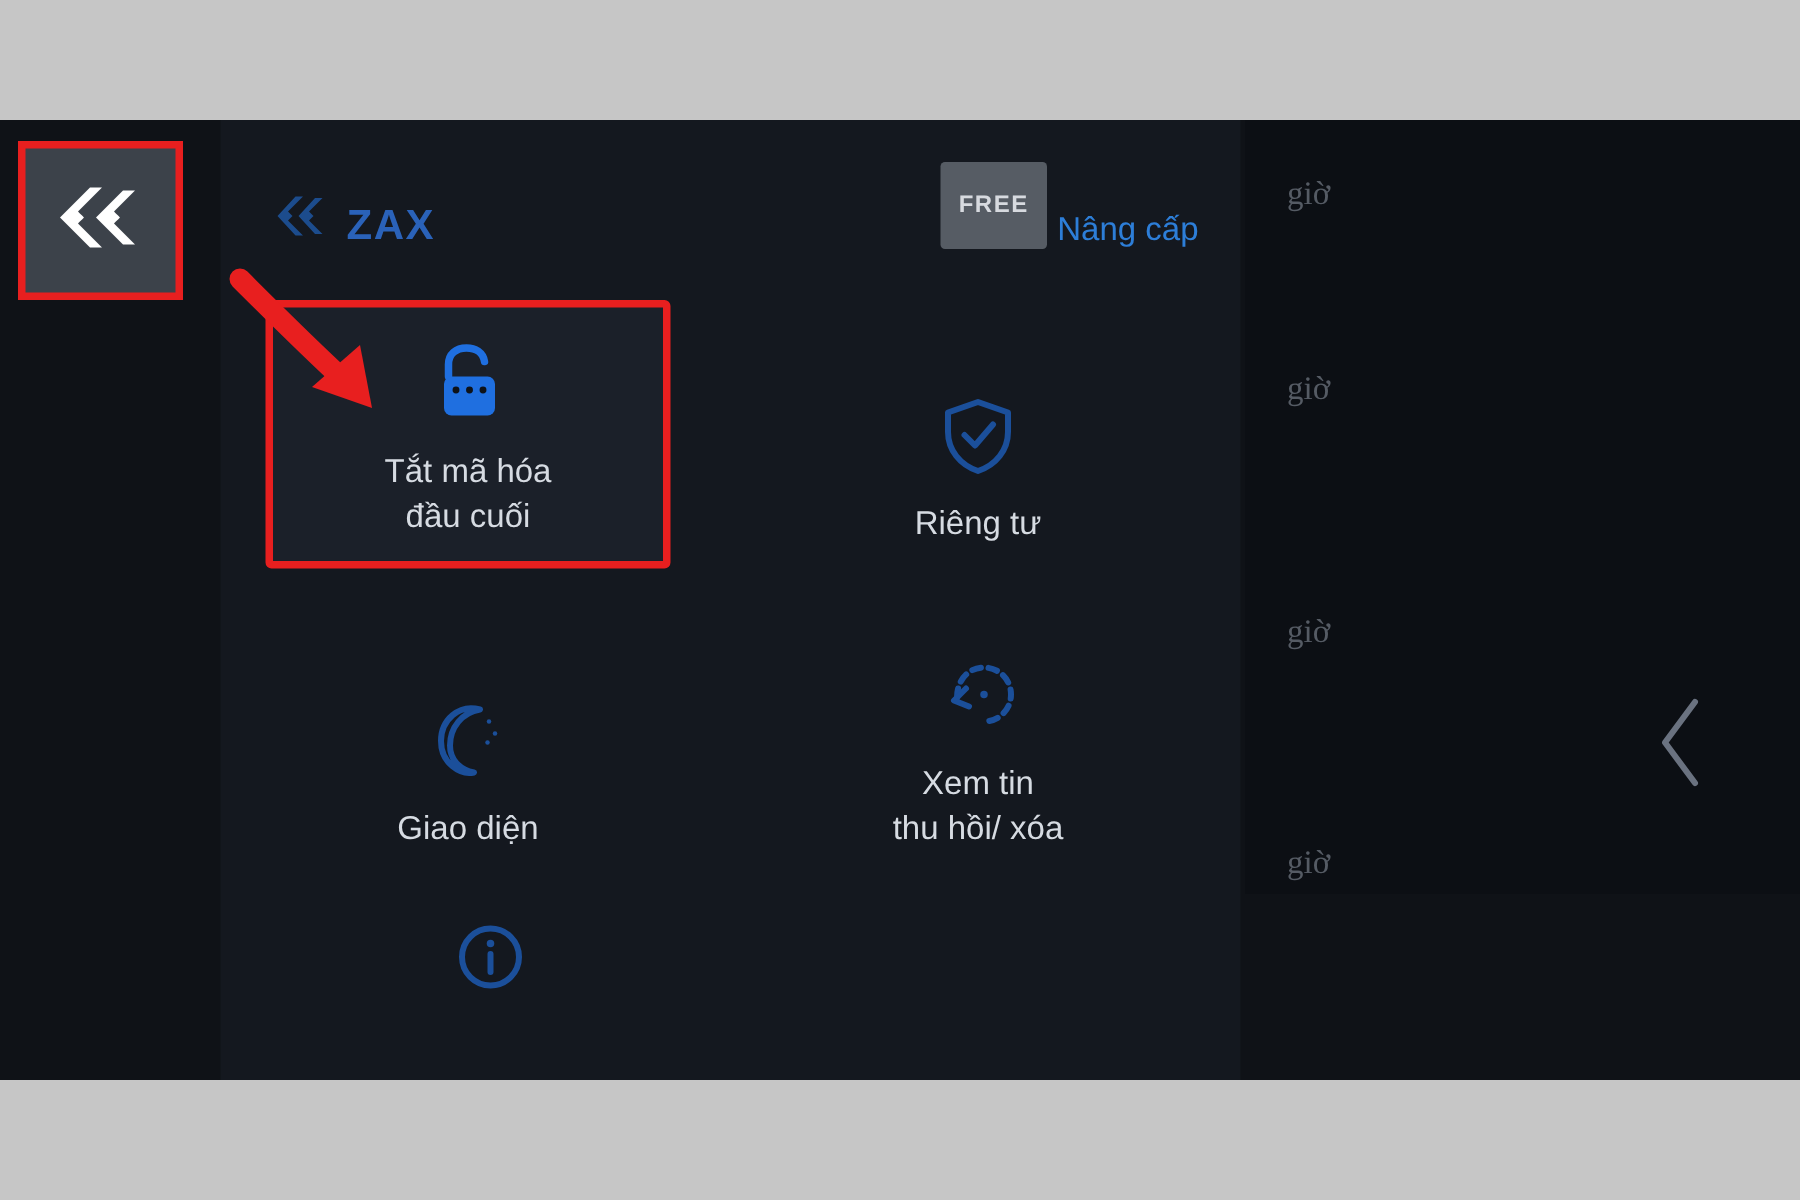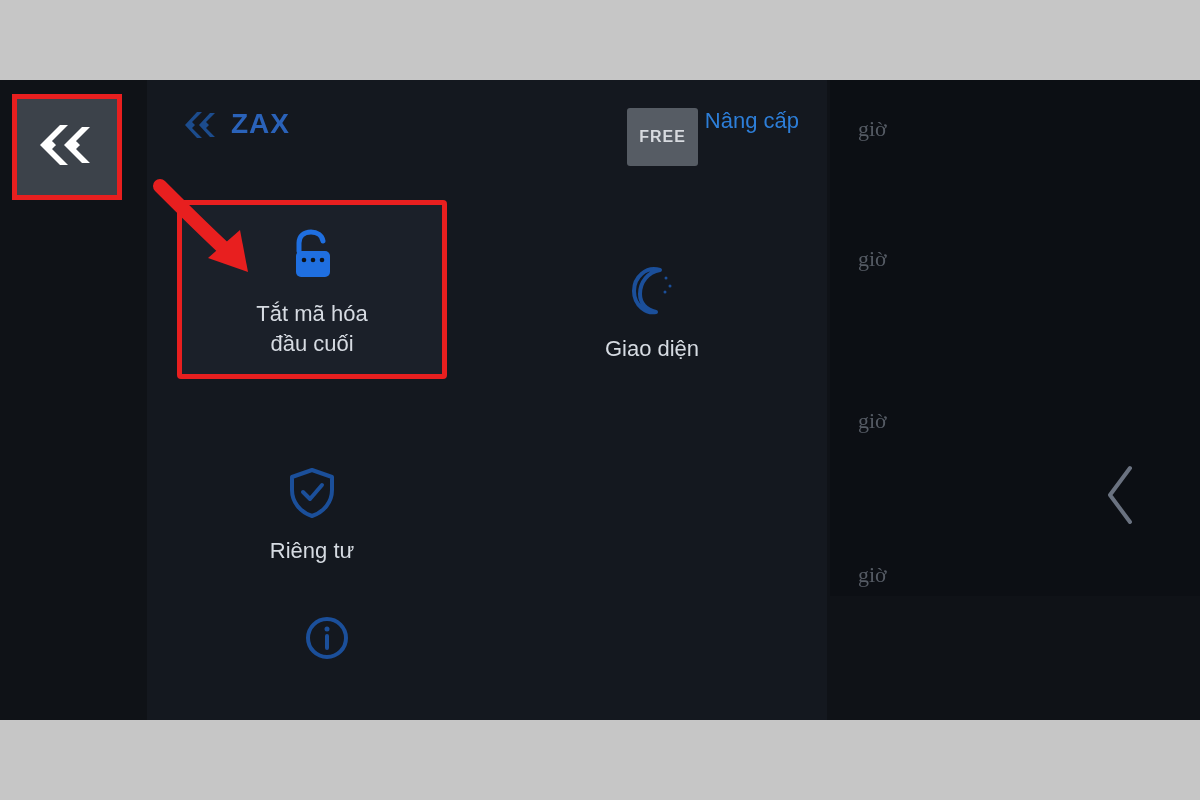--- a/index.html
+++ b/index.html
@@ -38,21 +38,21 @@
   .panel {
     position: absolute;
     left: 147px;
     top: 0;
     width: 680px;
     height: 640px;
     background: #14181f;
   }
   .panel-header {
     display: flex;
-    align-items: flex-start;
+    align-items: flex-end;
     padding: 28px 28px 14px 36px;
   }
   .app-name {
     font-size: 28px;
     font-weight: 700;
     letter-spacing: 1px;
     color: #2a62b9;
     margin-left: 12px;
   }
   .header-spacer { flex: 1; }
@@ -189,41 +189,52 @@
             <circle cx="36" cy="31" r="2.3" fill="#0e1218"></circle>
           </svg>
         </span>
         <span class="menu-label">Tắt mã hóa
 đầu cuối</span>
       </div>
 
       <div class="menu-item">
         <span class="menu-icon">
           <svg width="52" height="52" viewBox="0 0 52 52">
+            <path d="M26 4 L46 11 L46 24 C46 36 38 46 26 50 C14 46 6 36 6 24 L6 11 Z" stroke="#1b4f9a" stroke-width="4" fill="none" stroke-linejoin="round"></path>
+            <path d="M17 26 L24 33 L36 19" stroke="#1b4f9a" stroke-width="4" fill="none" stroke-linecap="round" stroke-linejoin="round"></path>
+          </svg>
+        </span>
+        <span class="menu-label">Riêng tư</span>
+      </div>
+
+      <div class="menu-item">
+        <span class="menu-icon">
+          <svg width="52" height="52" viewBox="0 0 52 52">
             <path d="M34 6 C22 8 14 18 14 30 C14 39 20 46 30 48 C21 50 8 42 8 27 C8 13 20 2 34 6 Z" stroke="#1b4f9a" stroke-width="4" fill="none" stroke-linejoin="round"></path>
             <g stroke="#1b4f9a" stroke-width="3" stroke-linecap="round">
               <line x1="40" y1="14" x2="40" y2="14"></line>
               <line x1="44" y1="22" x2="44" y2="22"></line>
               <line x1="39" y1="28" x2="39" y2="28"></line>
             </g>
           </svg>
         </span>
         <span class="menu-label">Giao diện</span>
       </div>
 
       <div class="menu-item">
         <span class="menu-icon">
           <svg width="52" height="52" viewBox="0 0 52 52">
-            <path d="M26 4 L46 11 L46 24 C46 36 38 46 26 50 C14 46 6 36 6 24 L6 11 Z" stroke="#1b4f9a" stroke-width="4" fill="none" stroke-linejoin="round"></path>
-            <path d="M17 26 L24 33 L36 19" stroke="#1b4f9a" stroke-width="4" fill="none" stroke-linecap="round" stroke-linejoin="round"></path>
-          </svg>
-        </span>
-        <span class="menu-label">Riêng tư</span>
-      </div>
-
+            <path d="M12 28 C12 16 20 8 30 8 C40 8 48 16 48 26 C48 36 40 44 30 44" stroke="#1b4f9a" stroke-width="4" fill="none" stroke-linecap="round" stroke-dasharray="6 5"></path>
+            <path d="M18 22 L10 30 L20 34" stroke="#1b4f9a" stroke-width="4" fill="none" stroke-linecap="round" stroke-linejoin="round"></path>
+            <circle cx="30" cy="26" r="2.5" fill="#1b4f9a"></circle>
+          </svg>
+        </span>
+        <span class="menu-label">Xem tin
+thu hồi/ xóa</span>
+      </div>
 
     </div>
 
     <div class="info-row">
       <span class="menu-icon">
         <svg width="48" height="48" viewBox="0 0 48 48">
           <circle cx="24" cy="24" r="19" stroke="#1b4f9a" stroke-width="4" fill="none"></circle>
           <circle cx="24" cy="15" r="2.5" fill="#1b4f9a"></circle>
           <line x1="24" y1="22" x2="24" y2="34" stroke="#1b4f9a" stroke-width="4" stroke-linecap="round"></line>
         </svg>

